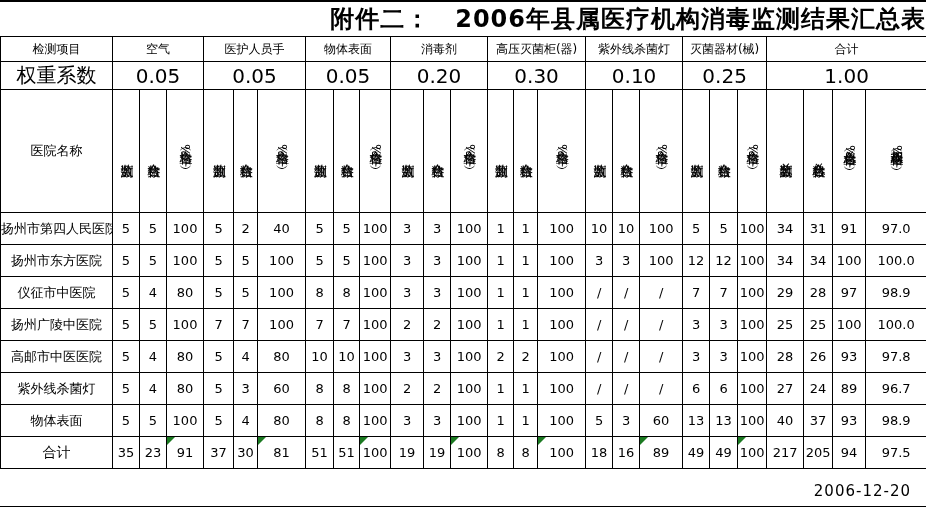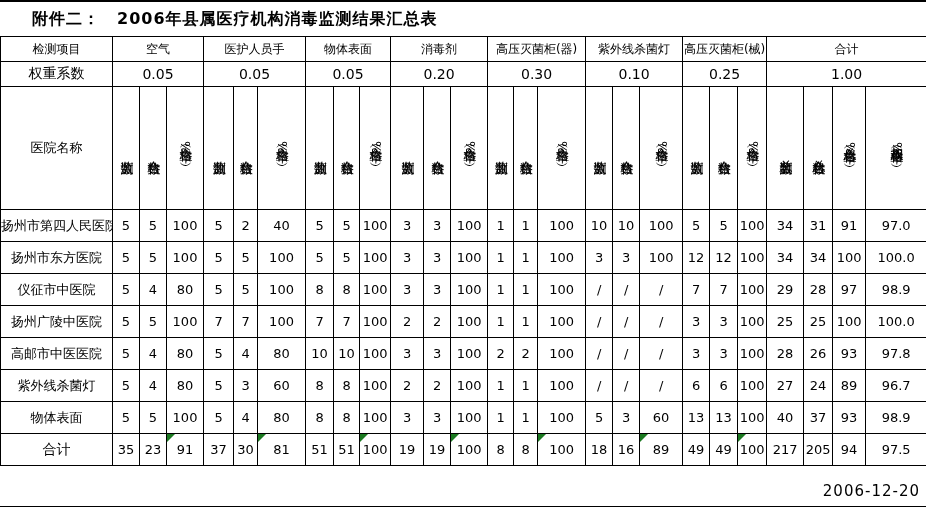--- a/index.html
+++ b/index.html
@@ -1,34 +1,34 @@
 <!DOCTYPE html>
 <html><head>
 <meta charset="utf-8">
 <style>
   html,body{margin:0;padding:0;background:#fff;}
   .page{position:relative;width:926px;height:512px;background:#ffffff;color:#000;
         font-family:"DejaVu Sans","Liberation Sans",sans-serif;overflow:hidden;}
   .top-rule{position:absolute;top:0;left:0;width:926px;border-top:2px solid #000;}
   .bottom-rule{position:absolute;bottom:5px;left:0;width:926px;border-top:1px solid #000;}
-  .title{height:36px;line-height:38px;text-align:left;font-weight:bold;font-size:16px;letter-spacing:1px;margin-left:32px;}
+  .title{height:36px;line-height:38px;text-align:right;font-weight:bold;font-size:24px;letter-spacing:1px;}
   table.grid{border-collapse:collapse;table-layout:fixed;width:926px;}
   table.grid td{border:1px solid #000;text-align:center;vertical-align:middle;
                 padding:0;overflow:hidden;white-space:nowrap;font-size:13px;position:relative;}
   tr.hdr td{height:24px;font-size:12px;}
-  tr.wts td{height:24px;font-size:14px;}
+  tr.wts td{height:24px;font-size:20px;}
   tr.subs td{height:122px;}
   .vtext{display:inline-block;writing-mode:vertical-rl;text-orientation:mixed;
          font-size:13px;letter-spacing:1px;line-height:1.15;}
   tbody td{height:31px;}
   td.name{text-align:left;padding-left:3px;font-size:12px;margin-left:36px;}
   tr.total td.name{text-align:center;font-size:14px;}
   .tri{position:absolute;top:0;left:0;width:0;height:0;border-style:solid;
        border-width:8px 8px 0 0;border-color:#1b7a21 transparent transparent transparent;}
-  .date{position:absolute;right:6px;bottom:12px;font-size:15px;letter-spacing:1px;}
+  .date{position:absolute;right:15px;bottom:12px;font-size:15px;letter-spacing:1px;}
 </style>
 </head>
 <body>
 
 <div class="page">
   <div class="top-rule"></div>
   <div class="title">附件二：　2006年县属医疗机构消毒监测结果汇总表</div>
 
   <table class="grid">
     <colgroup>
@@ -61,21 +61,21 @@
     </colgroup>
     <thead>
       <tr class="hdr">
         <td>检测项目</td>
         <td colspan="3">空气</td>
         <td colspan="3">医护人员手</td>
         <td colspan="3">物体表面</td>
         <td colspan="3">消毒剂</td>
         <td colspan="3">高压灭菌柜(器)</td>
         <td colspan="3">紫外线杀菌灯</td>
-        <td colspan="3">高压灭菌柜(械)</td>
+        <td colspan="3">灭菌器材(械)</td>
         <td colspan="4">合计</td>
       </tr>
       <tr class="wts">
         <td>权重系数</td>
         <td colspan="3">0.05</td>
         <td colspan="3">0.05</td>
         <td colspan="3">0.05</td>
         <td colspan="3">0.20</td>
         <td colspan="3">0.30</td>
         <td colspan="3">0.10</td>

